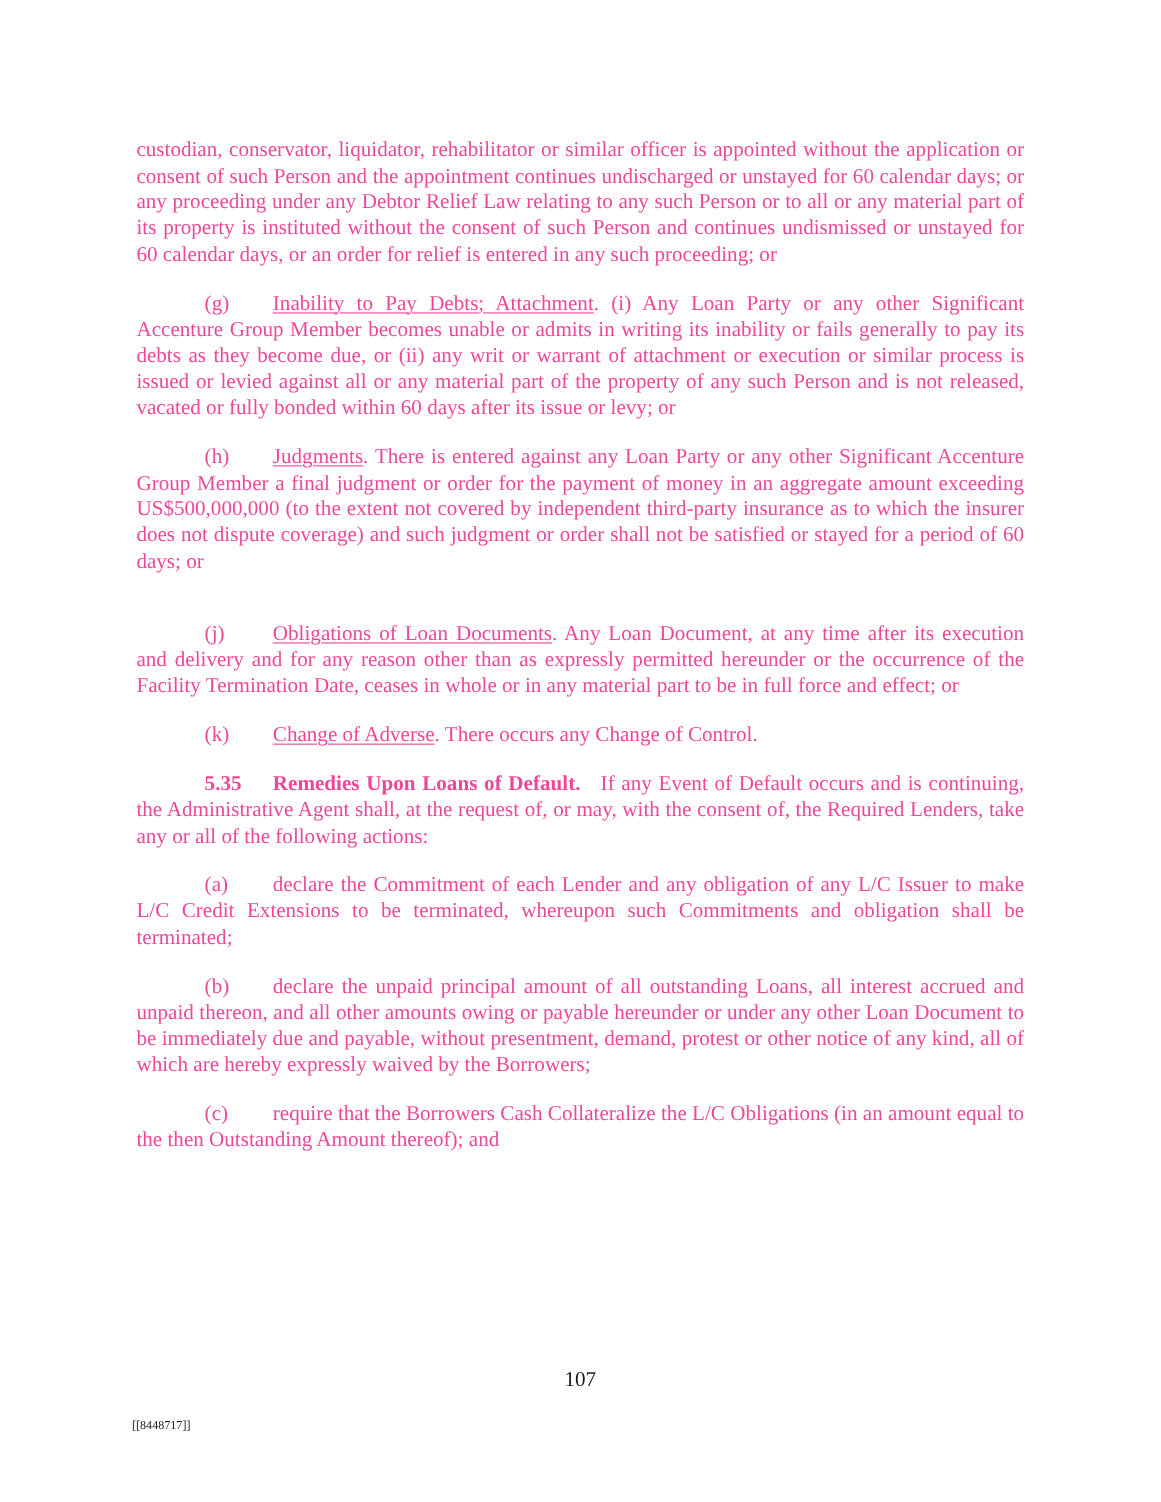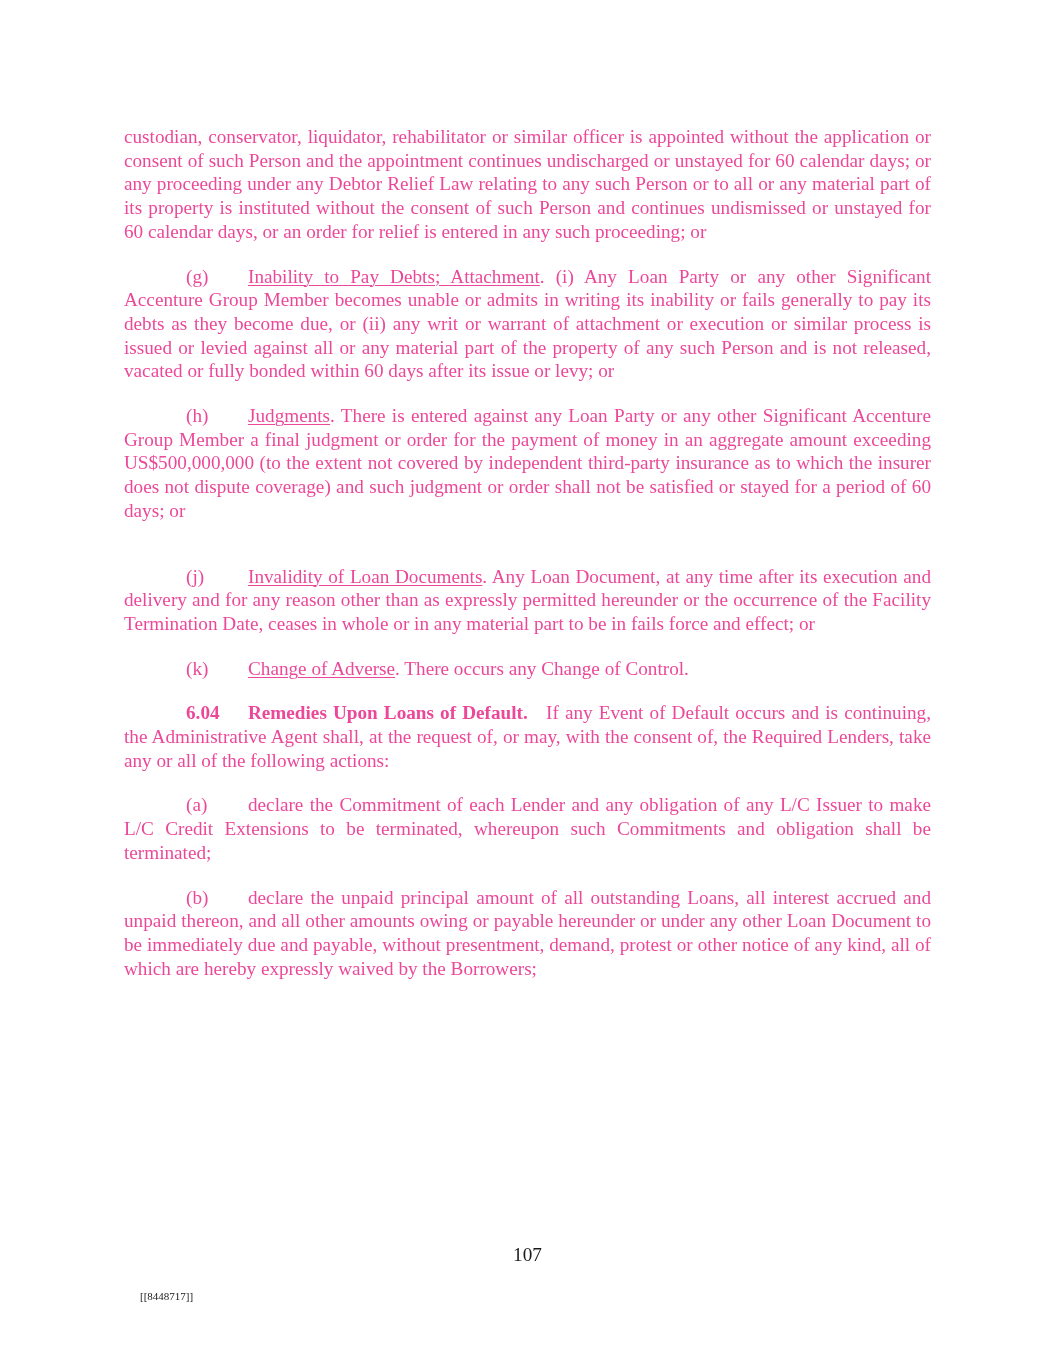--- a/index.html
+++ b/index.html
@@ -13,54 +13,55 @@
   .gap { height: 21px; }
   .indent { display: inline-block; width: 62px; }
   .label { display: inline-block; width: 62px; }
   .u { text-decoration: underline; text-underline-offset: 2px; text-decoration-thickness: 1px; }
   .b { font-weight: bold; }
   .page-number {
     position: absolute; left: 0; width: 1055px; top: 1244px; text-align: center;
     font-family: "Liberation Serif", "DejaVu Serif", serif; font-size: 19.2px; color: #1a1a1a;
   }
   .doc-id {
-    position: absolute; left: 140px; top: 1290px;
+    position: absolute; left: 120px; top: 1290px;
     font-family: "Liberation Serif", "DejaVu Serif", serif; font-size: 11px; color: #1a1a1a;
   }
 </style>
 </head>
 <body>
 
 <div class="page">
 
   <p class="para">custodian, conservator, liquidator, rehabilitator or similar officer is appointed without the application or consent of such Person and the appointment continues undischarged or unstayed for 60 calendar days; or any proceeding under any Debtor Relief Law relating to any such Person or to all or any material part of its property is instituted without the consent of such Person and continues undismissed or unstayed for 60 calendar days, or an order for relief is entered in any such proceeding; or</p>
   <div class="gap"></div>
 
   <p class="para"><span class="indent"></span><span class="label">(g)</span><span class="u">Inability to Pay Debts; Attachment</span><span>.  (i) Any Loan Party or any other Significant Accenture Group Member becomes unable or admits in writing its inability or fails generally to pay its debts as they become due, or (ii) any writ or warrant of attachment or execution or similar process is issued or levied against all or any material part of the property of any such Person and is not released, vacated or fully bonded within 60 days after its issue or levy; or</span></p>
   <div class="gap"></div>
 
   <p class="para"><span class="indent"></span><span class="label">(h)</span><span class="u">Judgments</span><span>.  There is entered against any Loan Party or any other Significant Accenture Group Member a final judgment or order for the payment of money in an aggregate amount exceeding US$500,000,000 (to the extent not covered by independent third-party insurance as to which the insurer does not dispute coverage) and such judgment or order shall not be satisfied or stayed for a period of 60 days; or</span></p>
   <div class="gap"></div>
 
   <div class="gap"></div>
 
-  <p class="para"><span class="indent"></span><span class="label">(j)</span><span class="u">Invalidity of Loan Documents</span><span>.  Any Loan Document, at any time after its execution and delivery and for any reason other than as expressly permitted hereunder or the occurrence of the Facility Termination Date, ceases in whole or in any material part to be in fails force and effect; or</span></p>
+  <p class="para"><span class="indent"></span><span class="label">(j)</span><span class="u">Obligations of Loan Documents</span><span>.  Any Loan Document, at any time after its execution and delivery and for any reason other than as expressly permitted hereunder or the occurrence of the Facility Termination Date, ceases in whole or in any material part to be in full force and effect; or</span></p>
   <div class="gap"></div>
 
   <p class="para"><span class="indent"></span><span class="label">(k)</span><span class="u">Change of Adverse</span><span>.  There occurs any Change of Control.</span></p>
   <div class="gap"></div>
 
-  <p class="para"><span class="indent"></span><span class="b label">6.04</span><span class="b">Remedies Upon Loans of Default.</span>&nbsp;&nbsp; <span>If any Event of Default occurs and is continuing, the Administrative Agent shall, at the request of, or may, with the consent of, the Required Lenders, take any or all of the following actions:</span></p>
+  <p class="para"><span class="indent"></span><span class="b label">5.35</span><span class="b">Remedies Upon Loans of Default.</span>&nbsp;&nbsp; <span>If any Event of Default occurs and is continuing, the Administrative Agent shall, at the request of, or may, with the consent of, the Required Lenders, take any or all of the following actions:</span></p>
   <div class="gap"></div>
 
   <p class="para"><span class="indent"></span><span class="label">(a)</span><span>declare the Commitment of each Lender and any obligation of any L/C Issuer to make L/C Credit Extensions to be terminated, whereupon such Commitments and obligation shall be terminated;</span></p>
   <div class="gap"></div>
 
   <p class="para"><span class="indent"></span><span class="label">(b)</span><span>declare the unpaid principal amount of all outstanding Loans, all interest accrued and unpaid thereon, and all other amounts owing or payable hereunder or under any other Loan Document to be immediately due and payable, without presentment, demand, protest or other notice of any kind, all of which are hereby expressly waived by the Borrowers;</span></p>
   <div class="gap"></div>
 
+  <p class="para"><span class="indent"></span><span class="label">(c)</span><span>require that the Borrowers Cash Collateralize the L/C Obligations (in an amount equal to the then Outstanding Amount thereof); and</span></p>
   <div class="gap"></div>
 
 
 </div>
 
 <div class="page-number">107</div>
 <div class="doc-id">[[8448717]]</div>
 
 </body></html>

